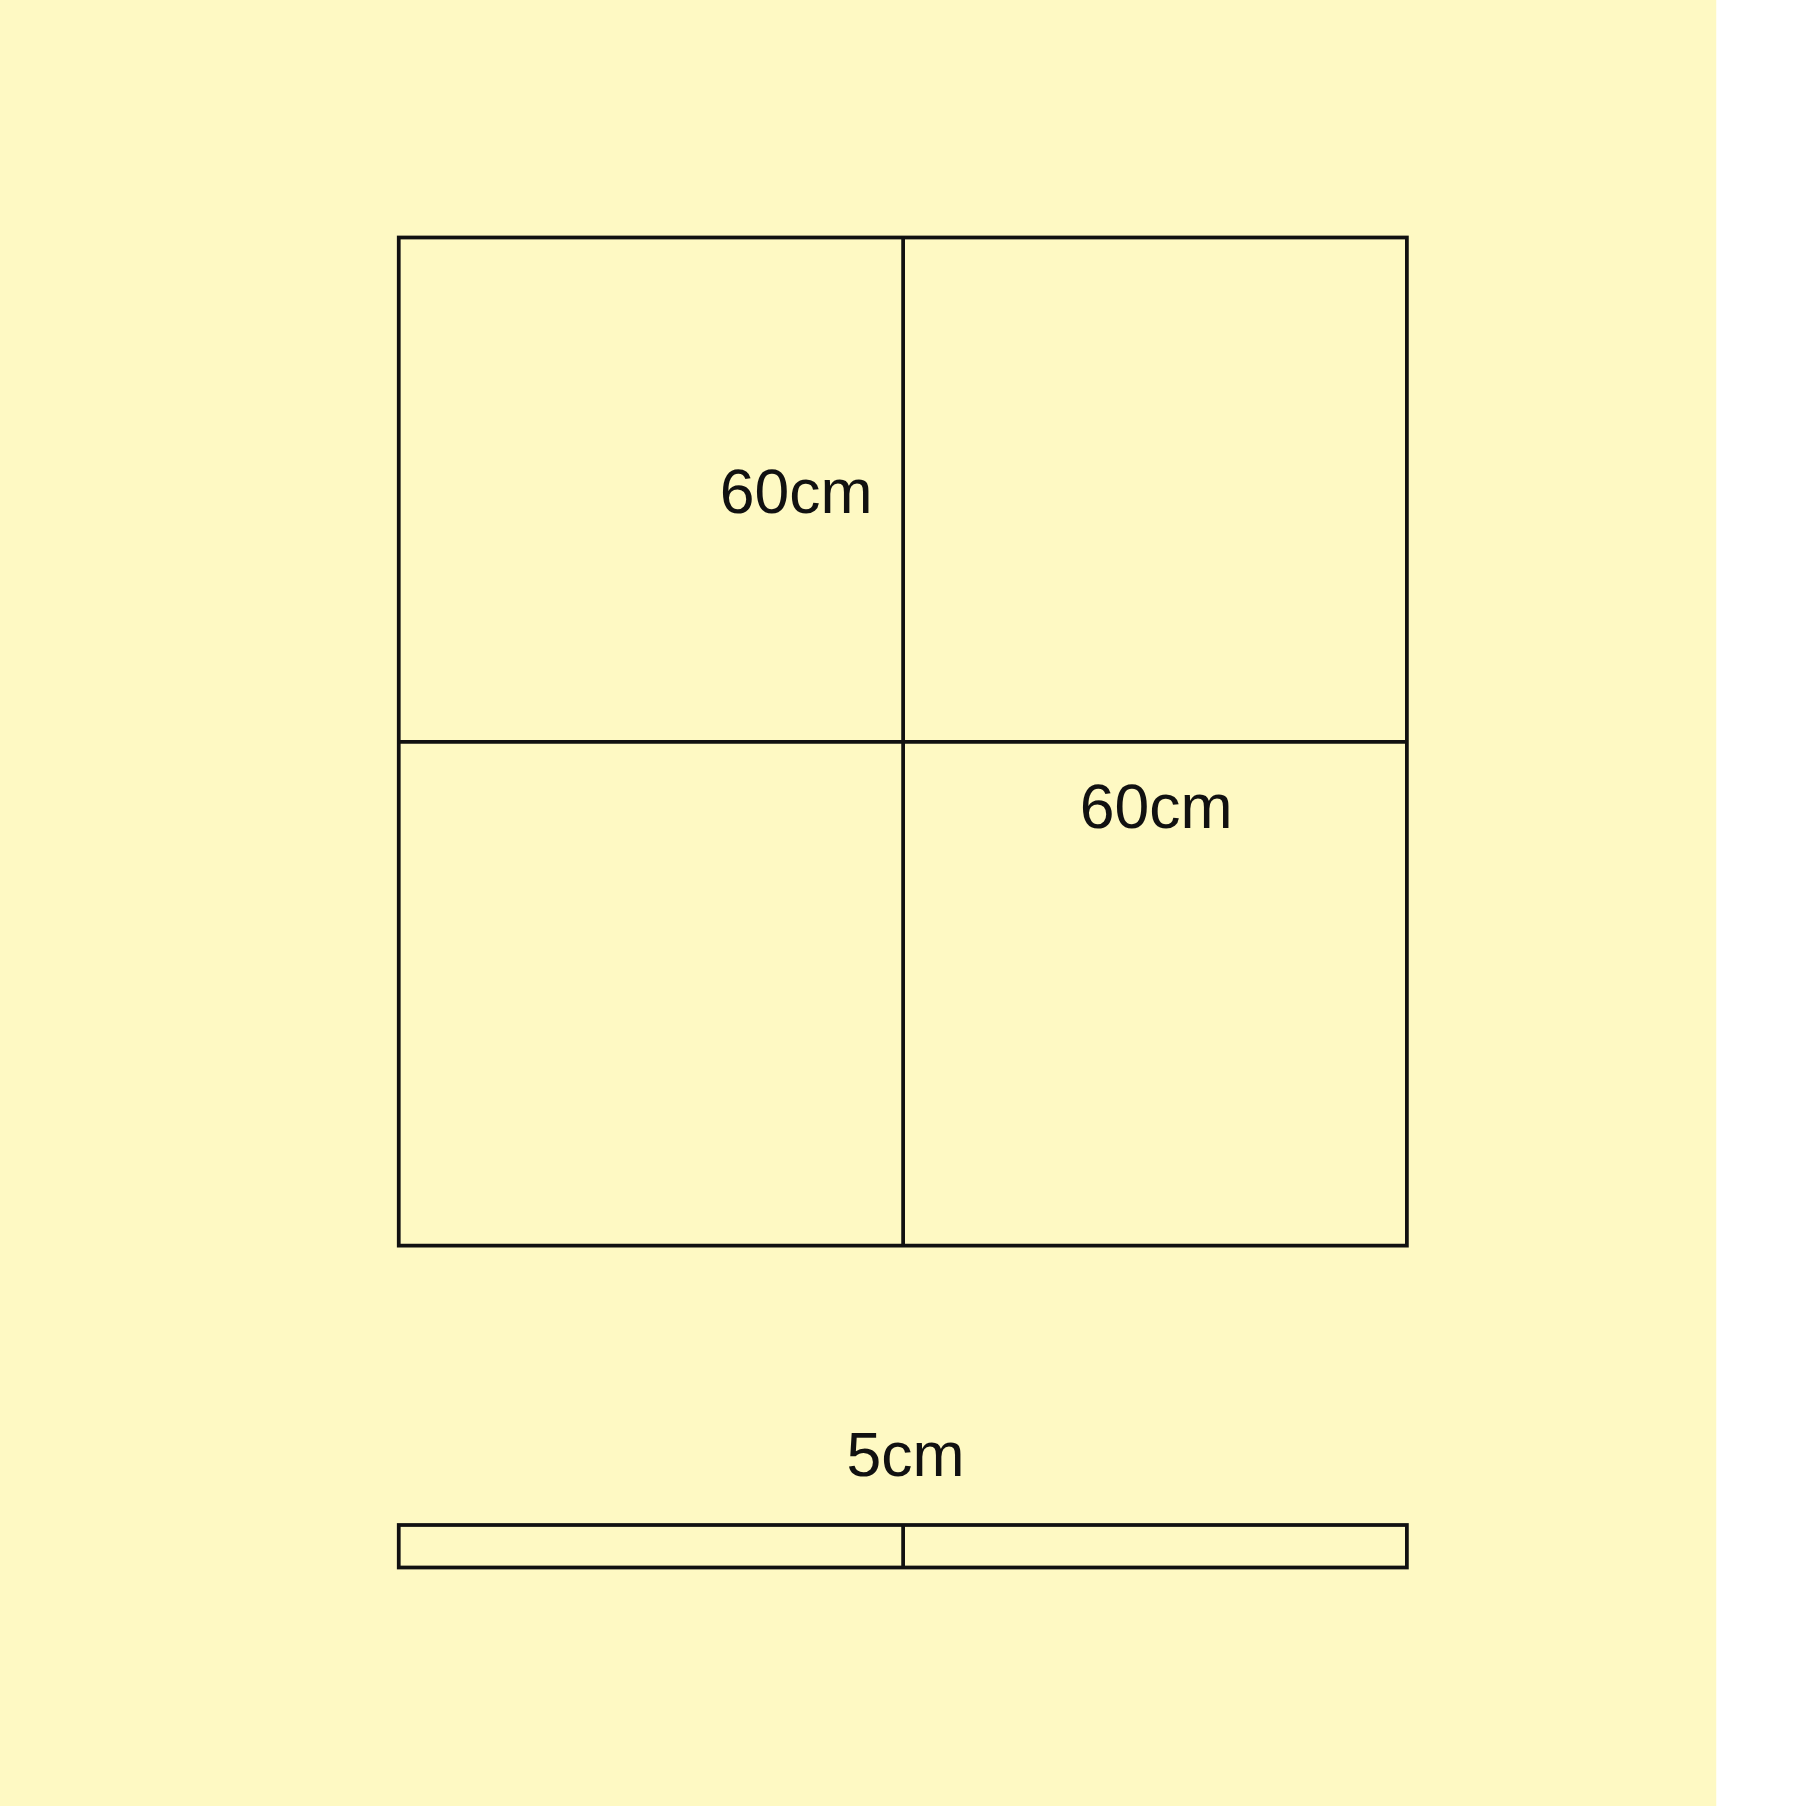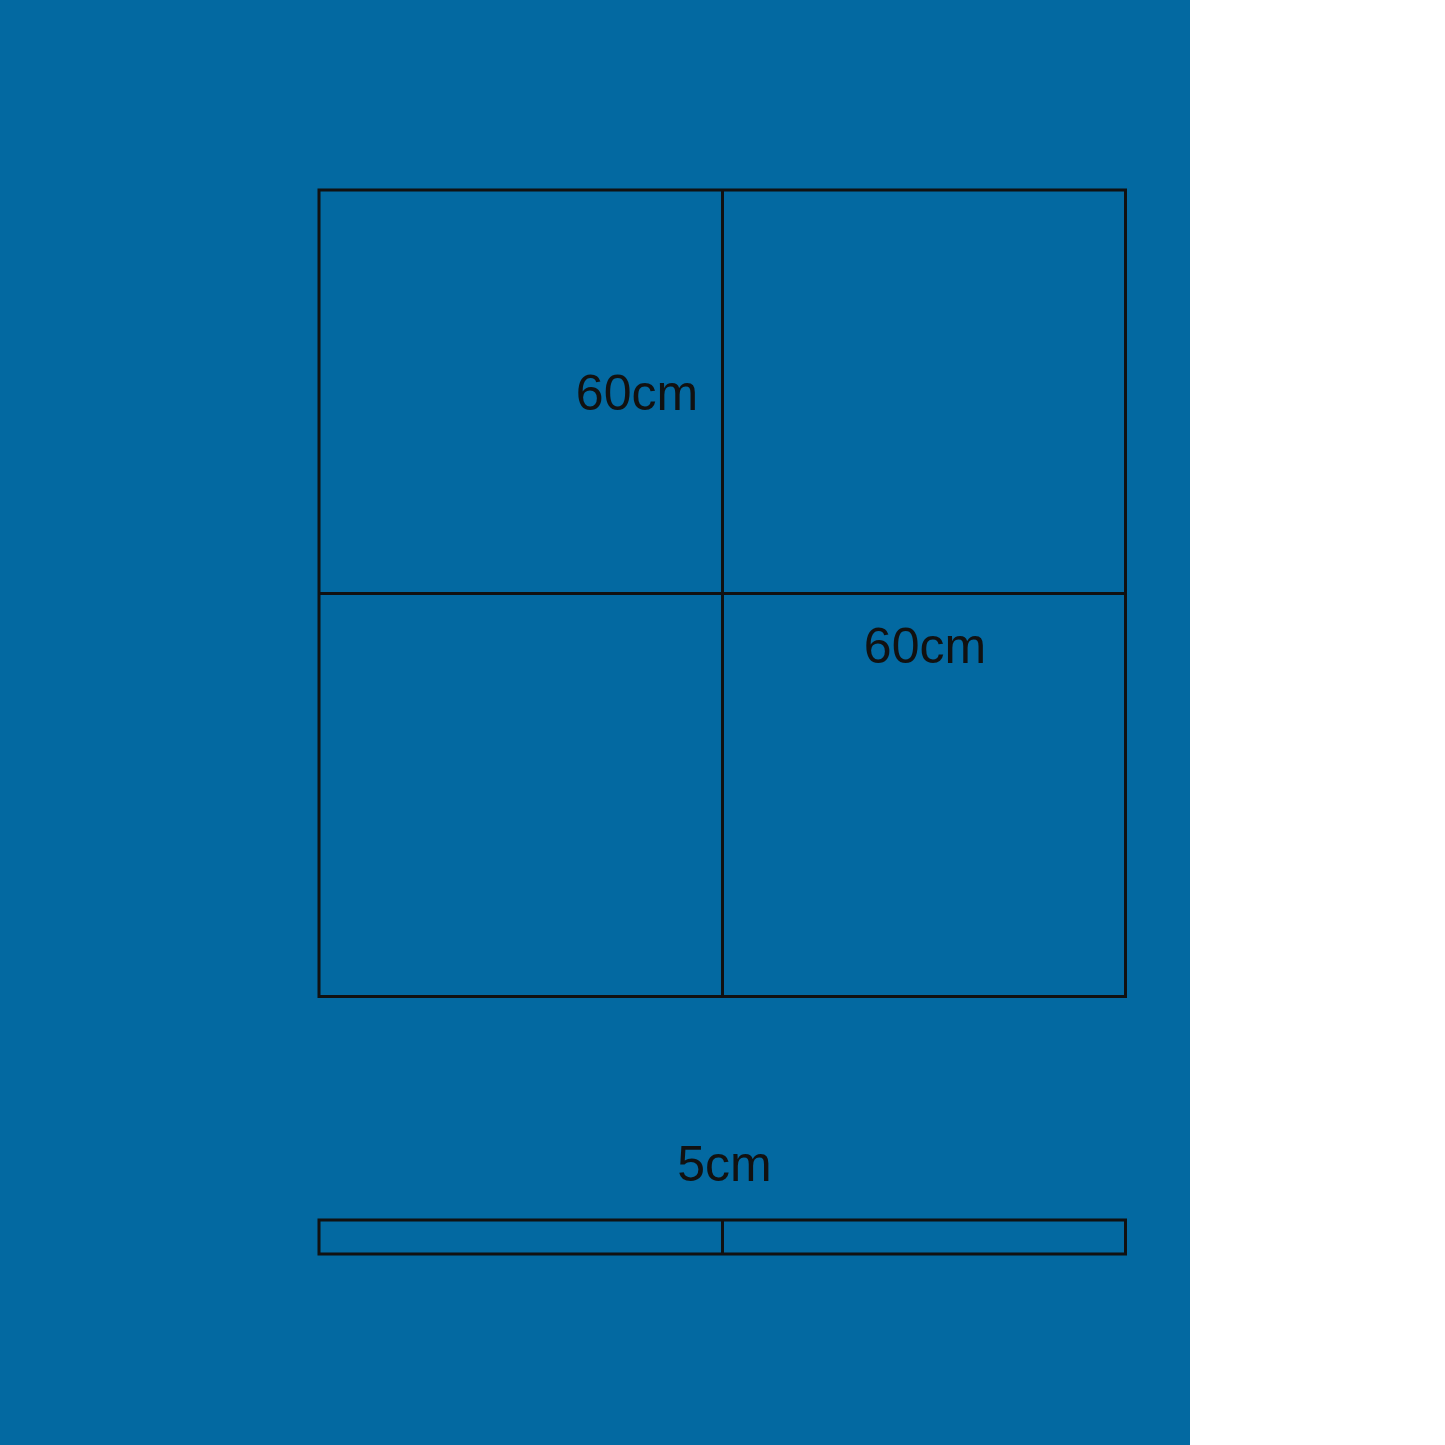--- a/index.html
+++ b/index.html
@@ -1,16 +1,16 @@
 <!DOCTYPE html>
 <html><head>
 <meta charset="utf-8">
 <style>
   html,body{margin:0;padding:0;background:#ffffff;}
-  .page{position:relative;width:1190px;height:1445px;background:#0369a1;overflow:hidden;
+  .page{position:relative;width:1373px;height:1445px;background:#fef9c3;overflow:hidden;
         font-family:"Liberation Sans", sans-serif;}
 </style>
 </head>
 <body>
 
 <div class="page">
 <svg width="1445" height="1445" viewBox="0 0 1445 1445" xmlns="http://www.w3.org/2000/svg">
 
   <rect x="319" y="190" width="806.5" height="806.5" fill="none" stroke="#111111" stroke-width="3"></rect>
 

